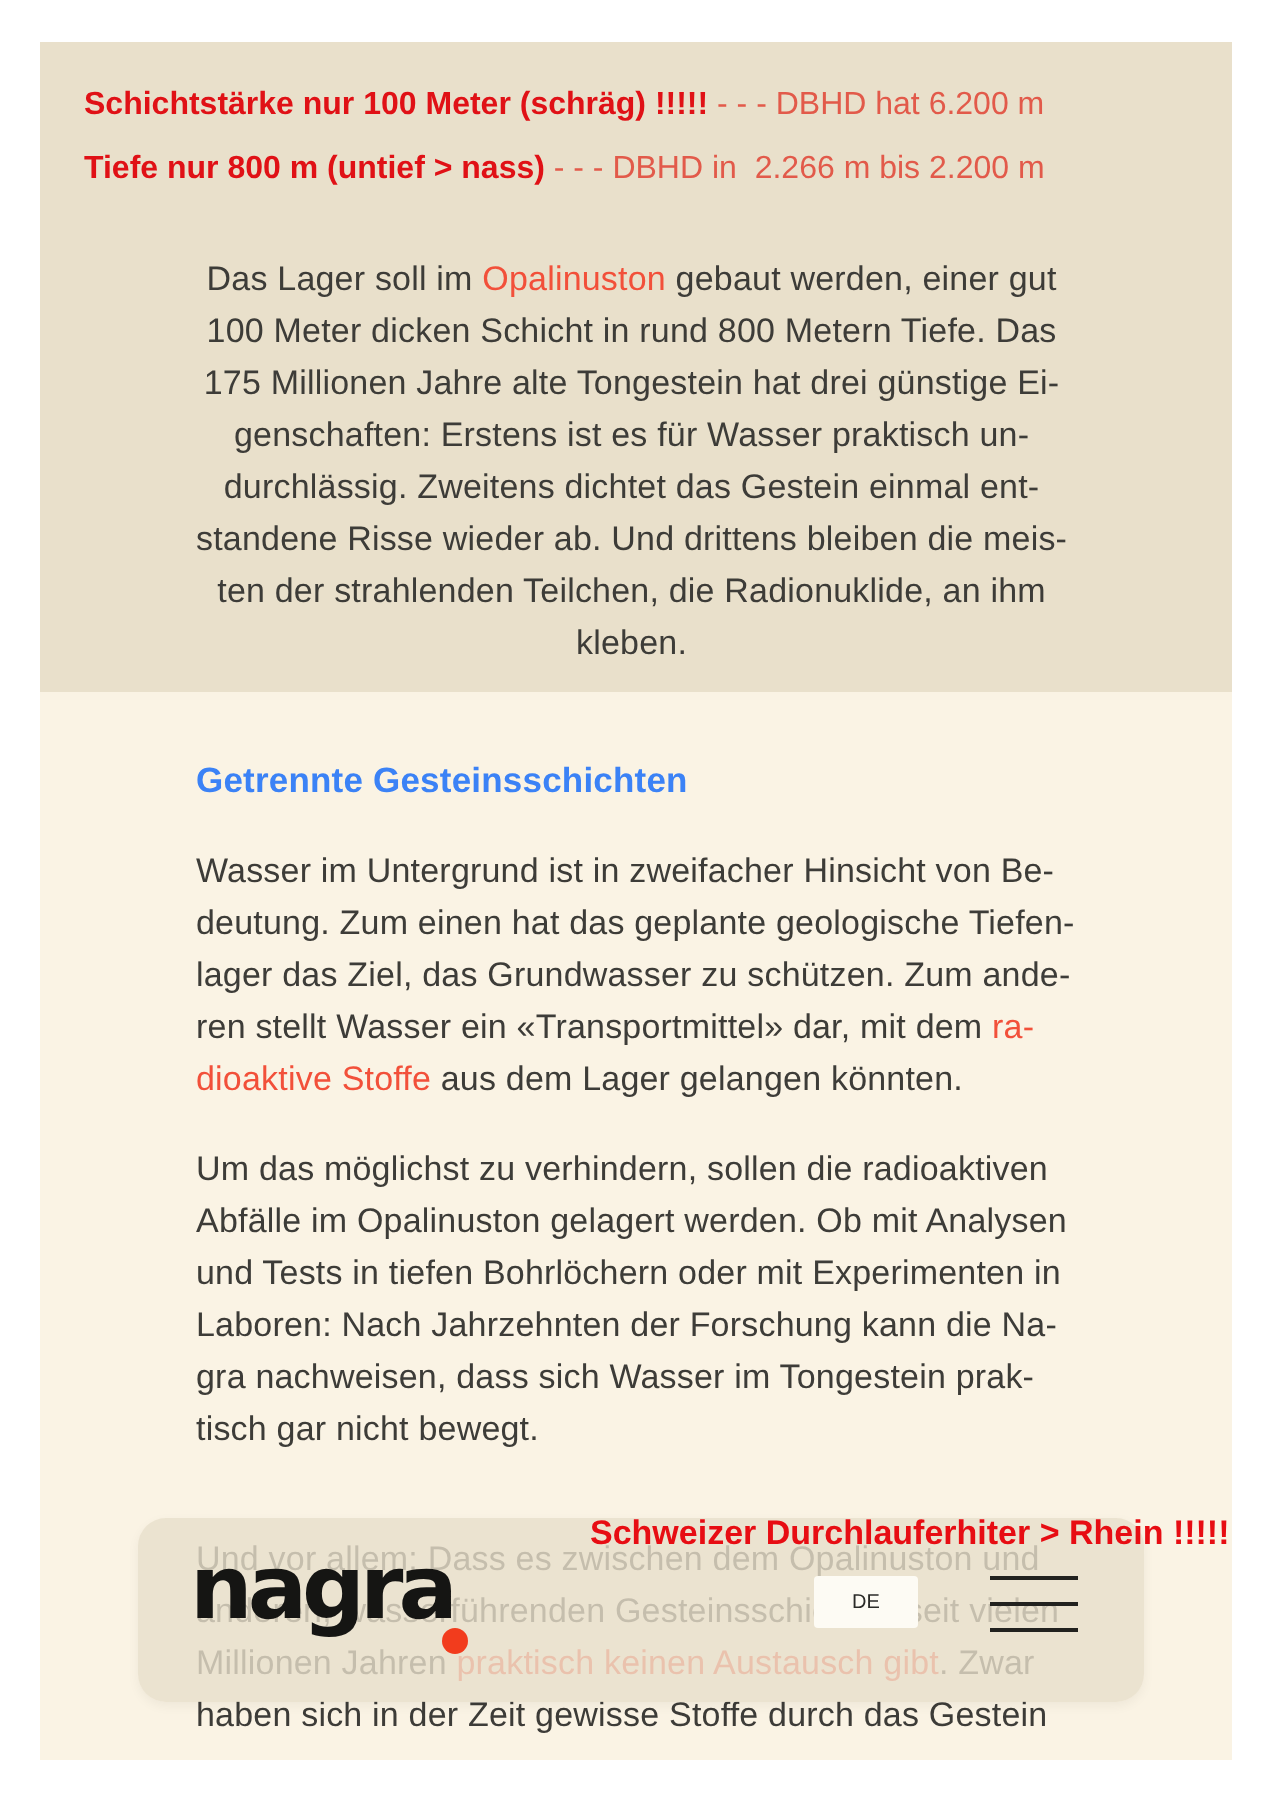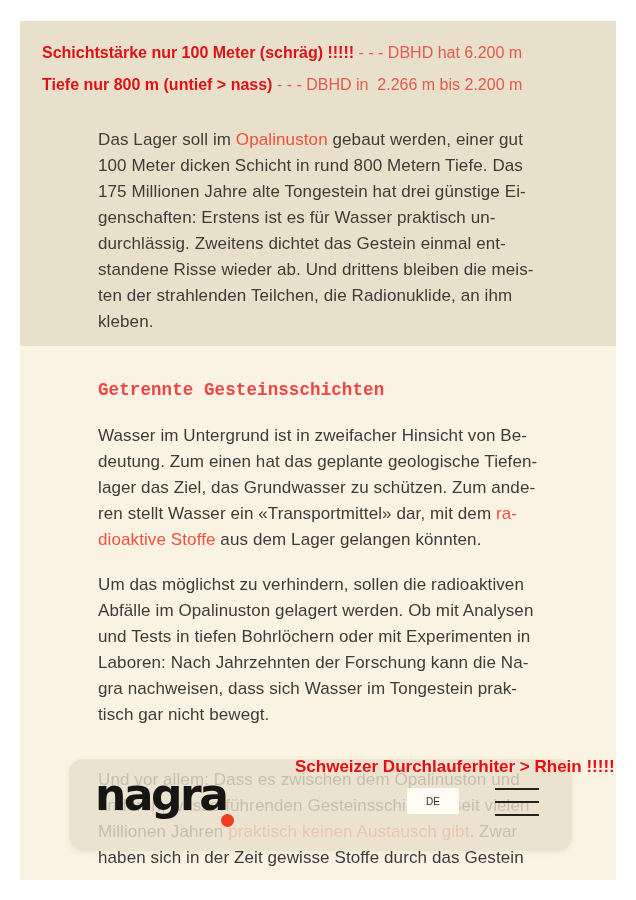--- a/index.html
+++ b/index.html
@@ -9,27 +9,27 @@
   .block-top{position:absolute;left:0;top:0;width:596px;height:325px;background:#e9e0cb;}
   .block-bottom{position:absolute;left:0;top:325px;width:596px;height:534px;background:#faf3e4;}
 
   .banner-line{position:absolute;left:22px;white-space:pre;font-size:16px;line-height:20px;}
   .banner-line .b{font-weight:bold;color:#e01116;}
   .banner-line .n{font-weight:400;color:#e25a4a;}
   #banner1{top:22px;}
   #banner2{top:54px;}
 
   .body-par{position:absolute;left:78px;white-space:pre-line;font-size:17px;line-height:26px;color:#3d3c38;letter-spacing:.1px;}
-  #p1{top:106px;}
+  #p1{top:106px;text-align:center;}
   #p2{top:402px;}
   #p3{top:551px;}
   #p4{top:746px;z-index:1;}
   .body-par .link{color:#f2503a;}
 
-  .section-heading{position:absolute;left:78px;top:359px;font-size:17.5px;font-weight:bold;color:#ef4444;letter-spacing:.1px;font-family:Liberation Mono, monospace;}
+  .section-heading{position:absolute;left:78px;top:359px;font-size:17.5px;font-weight:bold;color:#3b82f6;letter-spacing:.1px;}
 
   .annot{position:absolute;font-weight:bold;color:#e70d13;white-space:pre;z-index:3;}
   #annot-tonstein{left:150px;top:292px;font-size:16px;line-height:22px;}
   #annot-schweizer{left:275px;top:690px;font-size:17px;line-height:22px;margin-top:45px;}
 
   .header-bar{position:absolute;left:49px;top:738px;width:503px;height:92px;background:rgba(231,223,203,0.80);border-radius:14px;z-index:2;box-shadow:0 2px 6px rgba(0,0,0,0.05);}
   .logo{position:absolute;left:26px;top:14px;font-family:"DejaVu Sans",sans-serif;font-size:44px;font-weight:800;letter-spacing:-2.5px;color:#151513;line-height:1;}
   .logo-dot{position:absolute;left:152px;top:55px;width:13px;height:13px;border-radius:50%;background:#f23c1d;}
   .lang-btn{position:absolute;left:338px;top:29px;width:52px;height:26px;background:#fdfbf4;border:none;border-radius:2px;font-family:"Liberation Sans",sans-serif;font-size:10px;color:#2b2b28;display:flex;align-items:center;justify-content:center;cursor:pointer;}
   .menu-btn{position:absolute;left:426px;top:28px;width:44px;height:30px;background:transparent;border:none;padding:0;cursor:pointer;}

